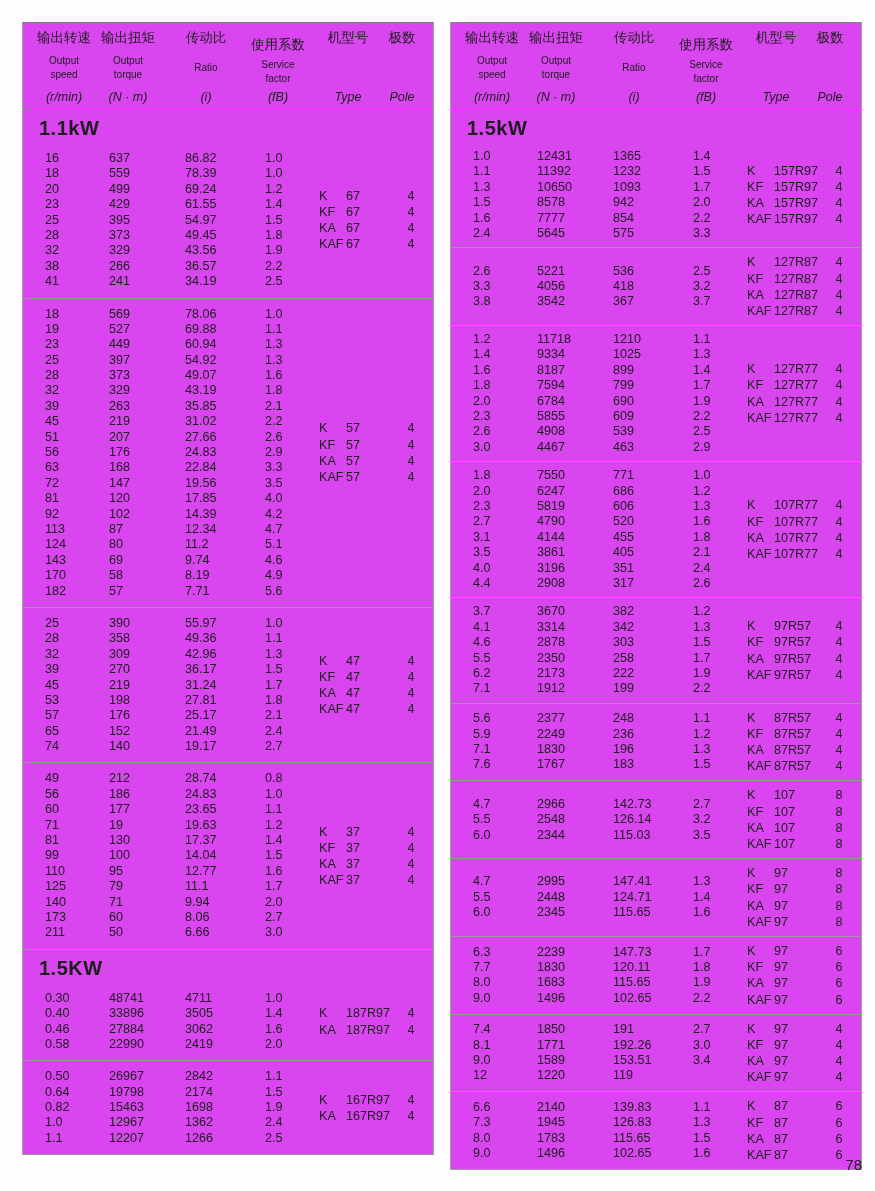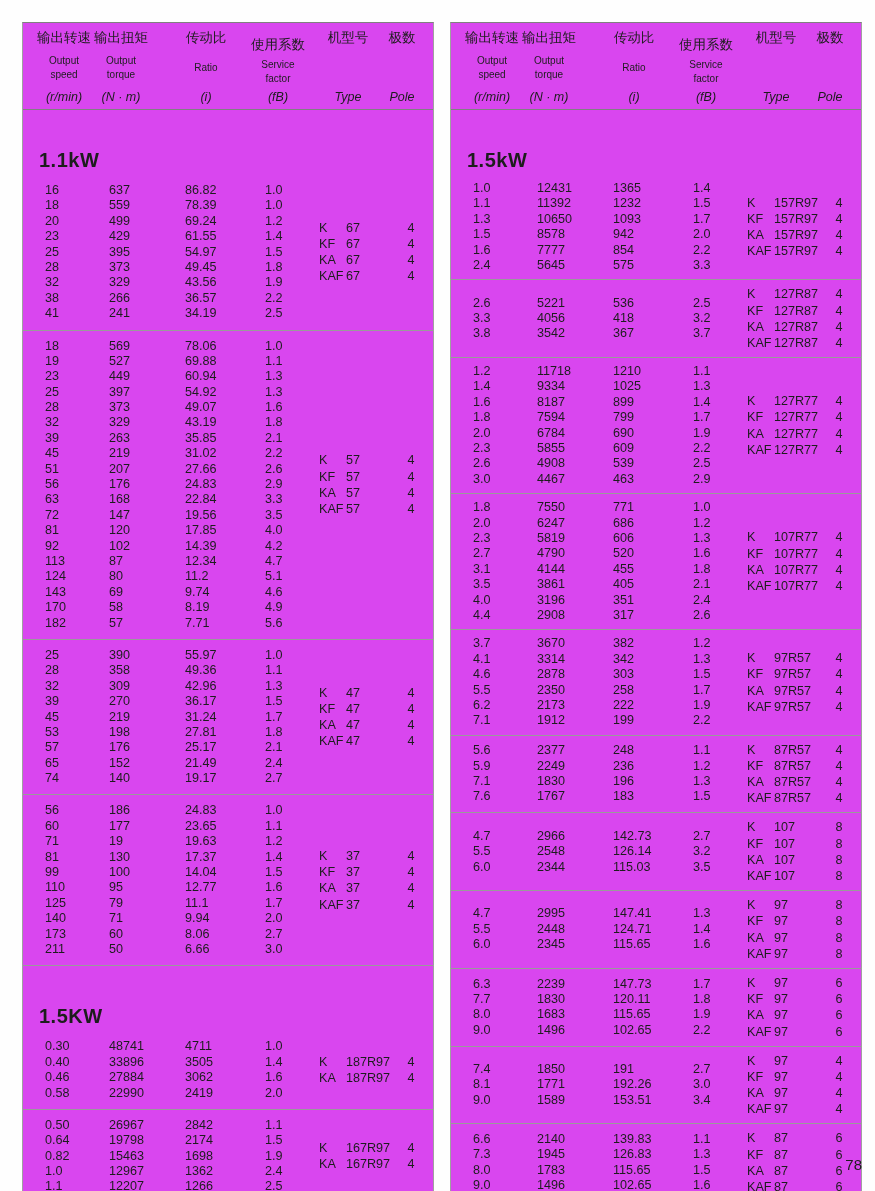--- a/index.html
+++ b/index.html
@@ -17,30 +17,30 @@
     background:#d946ef;
   }
   .tcol.left{left:22px;}
   .tcol.right{left:450px;}
   
   .col-header{
     position:relative;height:86px;border-bottom:1px solid #808080;
   }
   .hcell{position:absolute;top:6px;bottom:4px;display:flex;flex-direction:column;text-align:center;}
   .hc0{left:2px;width:78px;}
-  .hc1{left:62px;width:72px;}
+  .hc1{left:69px;width:72px;}
   .hc2{left:152px;width:62px;}
   .hc3{left:214px;width:82px;margin-top:7px;}
   .hc4{left:296px;width:58px;}
   .hc5{left:354px;width:50px;}
   .h-zh{font-size:13.5px;line-height:18px;white-space:nowrap;}
   .h-en{flex:1;display:flex;align-items:center;justify-content:center;font-size:10px;line-height:14px;white-space:pre-line;}
   .h-unit{font-size:12.5px;line-height:16px;white-space:nowrap;font-style:italic;}
   
-  .section-title{font-size:20px;font-weight:bold;padding:7px 0 3px 16px;letter-spacing:0.5px;margin-top:32px;}
+  .section-title{font-size:20px;font-weight:bold;padding:7px 0 3px 16px;letter-spacing:0.5px;}
   .block{display:flex;align-items:center;border-bottom:1px solid #9a9a9a;}
   .tcol.left .block{padding:8px 0;}
   .tcol.right .block{padding:6px 0;}
   .rows{width:288px;}
   .row{display:flex;height:15.4px;line-height:15.4px;font-size:12.6px;padding-left:22px;white-space:nowrap;}
   .c-speed{width:64px;}
   .c-torque{width:76px;}
   .c-ratio{width:80px;}
   .c-fb{width:46px;}
   .types{flex:1;padding-left:8px;padding-right:12px;}
@@ -387,20 +387,26 @@
             <div class="type-row">
               <span class="tprefix">KAF</span>
               <span class="tmodel">47</span>
               <span class="pole">4</span>
             </div>
           </div>
         </div>
         <div class="block">
           <div class="rows">
             <div class="row">
+              <span class="c-speed">49</span>
+              <span class="c-torque">212</span>
+              <span class="c-ratio">28.74</span>
+              <span class="c-fb">0.8</span>
+            </div>
+            <div class="row">
               <span class="c-speed">56</span>
               <span class="c-torque">186</span>
               <span class="c-ratio">24.83</span>
               <span class="c-fb">1.0</span>
             </div>
             <div class="row">
               <span class="c-speed">60</span>
               <span class="c-torque">177</span>
               <span class="c-ratio">23.65</span>
               <span class="c-fb">1.1</span>
@@ -1121,20 +1127,26 @@
               <span class="c-torque">1771</span>
               <span class="c-ratio">192.26</span>
               <span class="c-fb">3.0</span>
             </div>
             <div class="row">
               <span class="c-speed">9.0</span>
               <span class="c-torque">1589</span>
               <span class="c-ratio">153.51</span>
               <span class="c-fb">3.4</span>
             </div>
+            <div class="row">
+              <span class="c-speed">12</span>
+              <span class="c-torque">1220</span>
+              <span class="c-ratio">119</span>
+              <span class="c-fb"></span>
+            </div>
           </div>
           <div class="types">
             <div class="type-row">
               <span class="tprefix">K</span>
               <span class="tmodel">97</span>
               <span class="pole">4</span>
             </div>
             <div class="type-row">
               <span class="tprefix">KF</span>
               <span class="tmodel">97</span>

